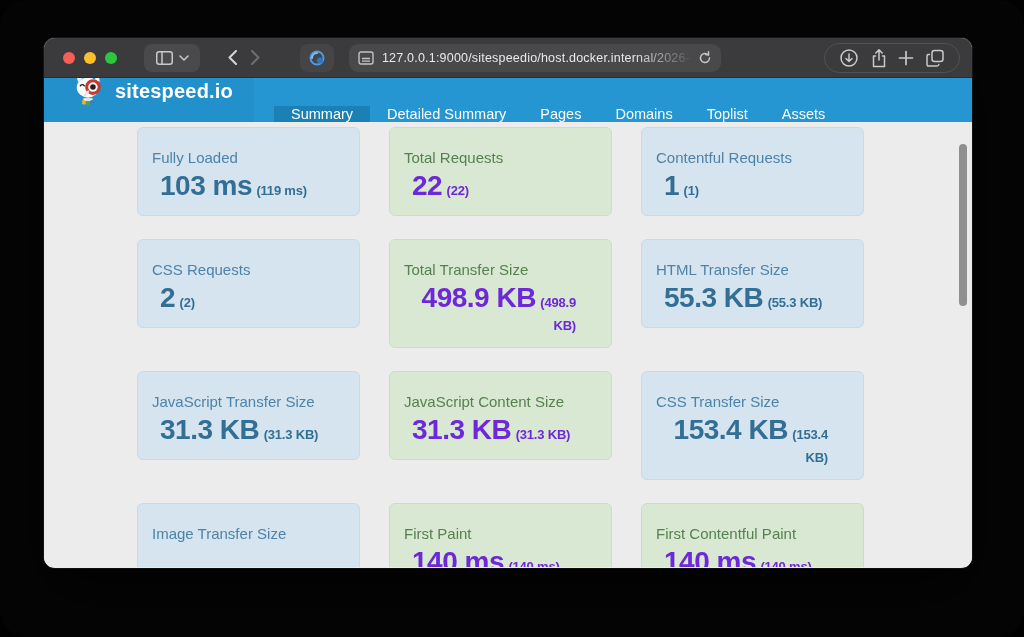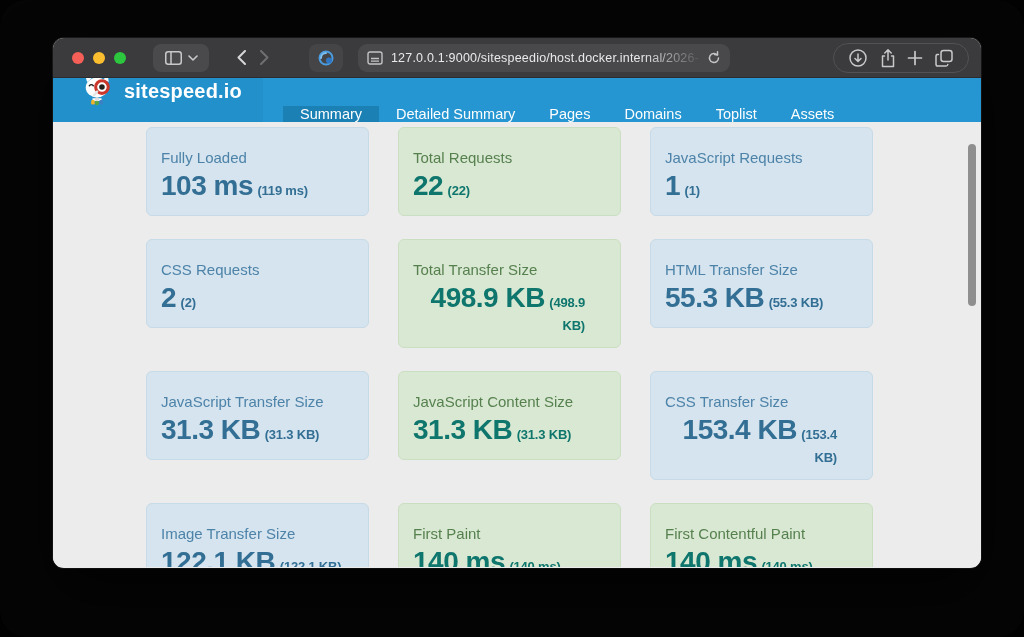--- a/index.html
+++ b/index.html
@@ -1,21 +1,21 @@
 <!DOCTYPE html>
 <html><head>
 <meta charset="utf-8">
 <style>
   * { margin:0; padding:0; box-sizing:border-box; }
   html,body { width:1024px; height:637px; background:#020202; overflow:hidden;
               font-family:"Liberation Sans", sans-serif; }
   .stage { position:relative; width:1024px; height:637px; background:#050505; border-radius:26px; }
 
   
-  .browser-window { position:absolute; left:53px; top:38px; width:928px; height:530px;
+  .browser-window { position:absolute; left:44px; top:38px; width:928px; height:530px;
     border-radius:11px; overflow:hidden; background:#ececec;
     box-shadow:0 25px 60px rgba(0,0,0,.65), 0 0 0 1px rgba(255,255,255,.09); }
 
   
   .titlebar { position:relative; height:40px; background:#3b3b3d; display:flex; align-items:center;
     border-bottom:1px solid #2c2c2e; }
   .traffic { display:flex; gap:9px; margin-left:19px; }
   .light { width:12px; height:12px; border-radius:50%; }
   .light.red { background:#f65f57; } .light.yellow { background:#fbbe2e; } .light.green { background:#2dc63f; }
 
@@ -50,24 +50,24 @@
   .content { position:relative; height:445px; background:#ececec; overflow:hidden; }
   .metrics-grid { display:grid; grid-template-columns:repeat(3,223px); column-gap:29px; row-gap:23px;
     align-items:start; margin:5px 0 0 93px; }
   .card { border-radius:6px; padding:21px 12px 12px 14px; min-height:75px; }
   .card.blue  { background:#d5e4ee; border:1px solid #c6dae7; }
   .card.green { background:#d9e8d2; border:1px solid #cadfc1; }
   .card-label { font-size:15px; margin-bottom:3px; }
   .card.blue  .card-label { color:#4d83a9; }
   .card.green .card-label { color:#56814f; }
   .card-valueline { font-weight:bold; line-height:1.22; }
-  .card-value { font-size:28px; letter-spacing:-0.5px; }
+  .card-value { font-size:28px; letter-spacing:-0.5px;margin-left:8px; }
   .card-secondary { font-size:13px; letter-spacing:-0.2px; }
   .card.blue  .card-value, .card.blue  .card-secondary { color:#336f94; }
-  .card.green .card-value, .card.green .card-secondary { color:#0f766e; }
+  .card.green .card-value, .card.green .card-secondary { color:#6d28d9; }
   .card.tall .card-valueline { max-width:172px;text-align:right; }
 
   
   .scroll-thumb { position:absolute; right:5px; top:22px; width:8px; height:162px;
     background:#8f8f8f; border-radius:4px; }
 </style>
 </head>
 <body>
 
 <div class="stage">
@@ -197,21 +197,21 @@
     <div class="card-label">Fully Loaded</div>
     <div class="card-valueline"><span class="card-value">103 ms</span> <span class="card-secondary">(119 ms)</span></div>
   </div>
 
   <div class="card green">
     <div class="card-label">Total Requests</div>
     <div class="card-valueline"><span class="card-value">22</span> <span class="card-secondary">(22)</span></div>
   </div>
 
   <div class="card blue">
-    <div class="card-label">JavaScript Requests</div>
+    <div class="card-label">Contentful Requests</div>
     <div class="card-valueline"><span class="card-value">1</span> <span class="card-secondary">(1)</span></div>
   </div>
 
   <div class="card blue">
     <div class="card-label">CSS Requests</div>
     <div class="card-valueline"><span class="card-value">2</span> <span class="card-secondary">(2)</span></div>
   </div>
 
   <div class="card green tall">
     <div class="card-label">Total Transfer Size</div>
@@ -233,21 +233,20 @@
     <div class="card-valueline"><span class="card-value">31.3 KB</span> <span class="card-secondary">(31.3 KB)</span></div>
   </div>
 
   <div class="card blue tall">
     <div class="card-label">CSS Transfer Size</div>
     <div class="card-valueline"><span class="card-value">153.4 KB</span> <span class="card-secondary">(153.4 KB)</span></div>
   </div>
 
   <div class="card blue">
     <div class="card-label">Image Transfer Size</div>
-    <div class="card-valueline"><span class="card-value">122.1 KB</span> <span class="card-secondary">(122.1 KB)</span></div>
   </div>
 
   <div class="card green">
     <div class="card-label">First Paint</div>
     <div class="card-valueline"><span class="card-value">140 ms</span> <span class="card-secondary">(140 ms)</span></div>
   </div>
 
   <div class="card green">
     <div class="card-label">First Contentful Paint</div>
     <div class="card-valueline"><span class="card-value">140 ms</span> <span class="card-secondary">(140 ms)</span></div>

